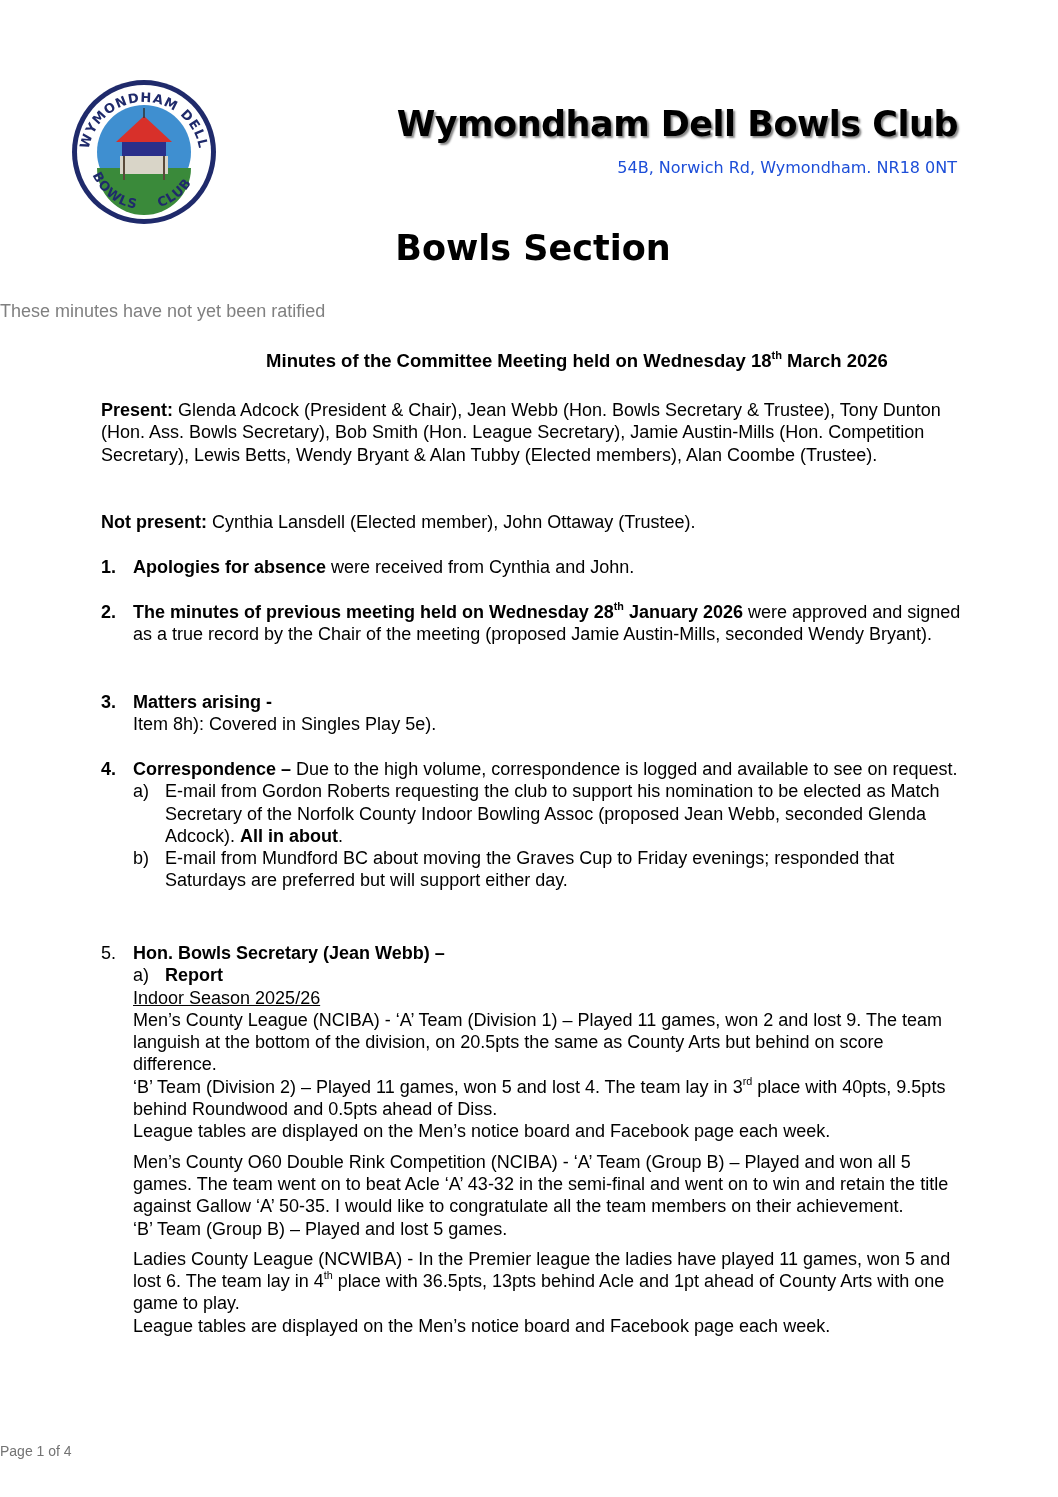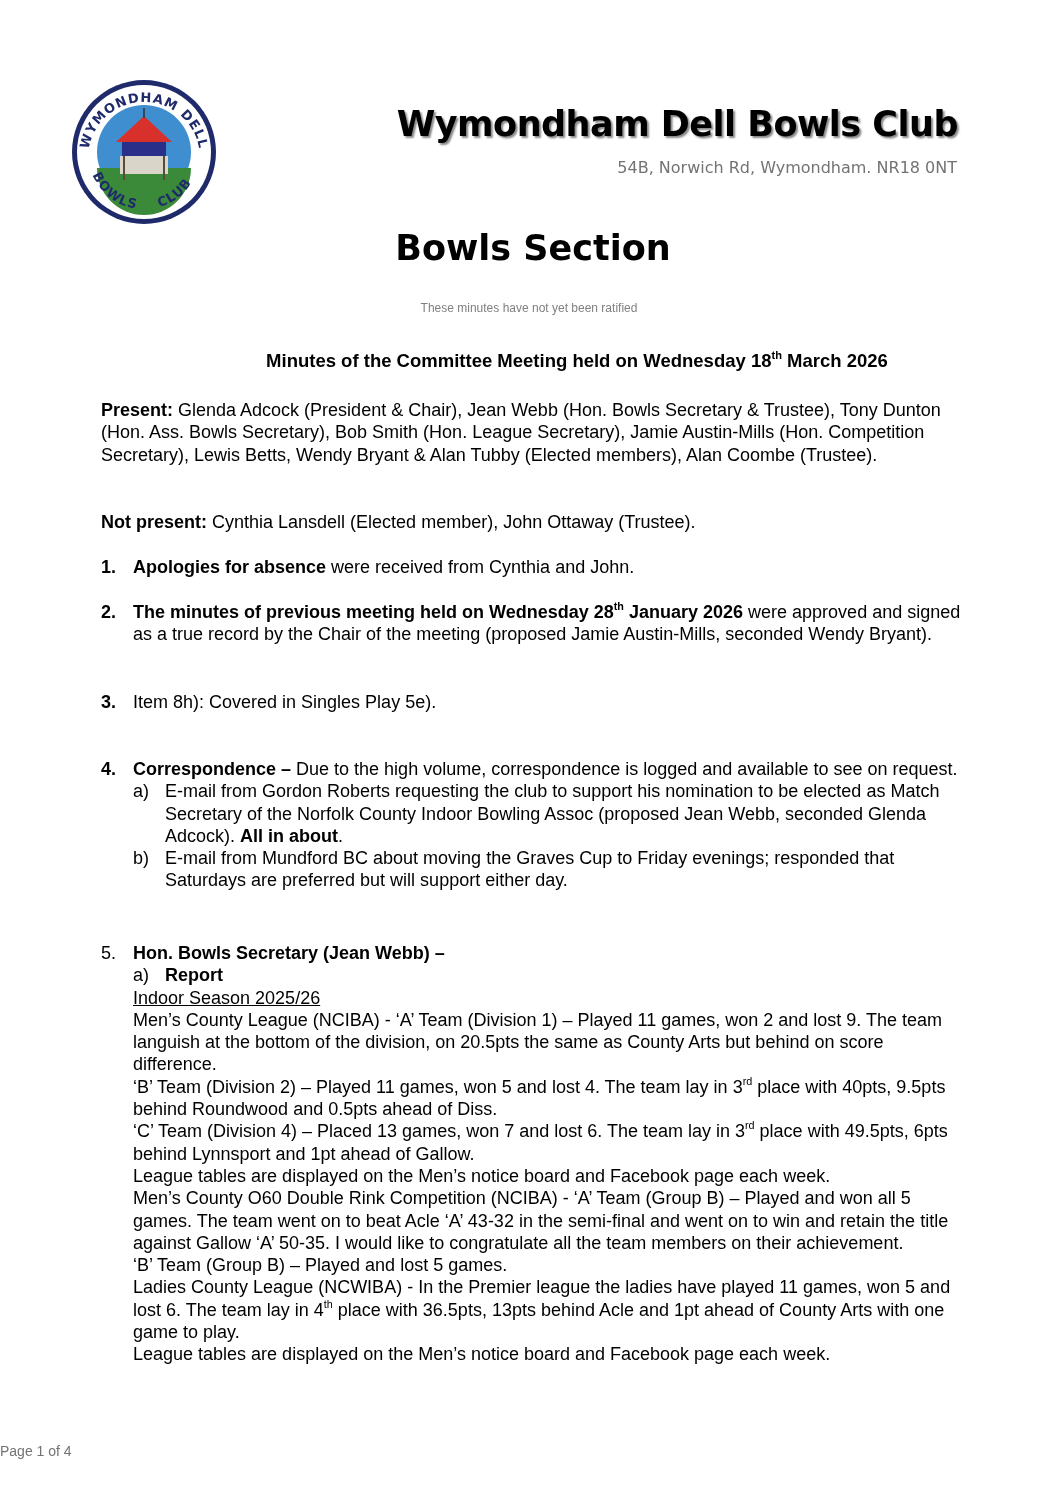--- a/index.html
+++ b/index.html
@@ -5,25 +5,25 @@
   html, body { margin: 0; padding: 0; background: #ffffff; }
   body { width: 1058px; height: 1497px; position: relative; overflow: hidden;
          font-family: "Liberation Sans", sans-serif; color: #000; }
   .page { position: absolute; left: 0; top: 0; width: 1058px; height: 1497px; }
 
   .logo { position: absolute; left: 70px; top: 78px; width: 148px; height: 148px; }
   .club-name { position: absolute; right: 100px; top: 104px; font-family: "DejaVu Sans", sans-serif;
                font-weight: bold; font-size: 35px; letter-spacing: -0.5px; color: #000;
                text-shadow: 2px 2px 2px #888; white-space: nowrap; }
   .club-address { position: absolute; right: 101px; top: 158px; font-family: "DejaVu Sans", sans-serif;
-                  font-size: 16px; color: #737373; white-space: nowrap; text-align: right; }
+                  font-size: 16px; color: #1d4ed8; white-space: nowrap; text-align: right; }
   .section-title { position: absolute; left: 8px; width: 1050px; top: 228px; text-align: center;
                    font-family: "DejaVu Sans", sans-serif; font-weight: bold; font-size: 35px; }
-  .ratified-note { position: absolute; left: 0; width: 1058px; top: 301px; text-align: center;
-                   font-size: 12px; color: #808080; }
+  .ratified-note { position: absolute; left: 0; width: 1058px; top: 301px; text-align: left;
+                   font-size: 18px; color: #808080; }
   .meeting-title { position: absolute; left: 0; width: 1058px; top: 350px; text-align: center;
                    font-weight: bold; font-size: 18.5px; padding-left: 48px; }
   sup { font-size: 0.6em; line-height: 0; vertical-align: 0.7em; }
 
   .body-text { position: absolute; left: 101px; width: 870px; font-size: 18px; line-height: 22.3px; }
   .present { top: 399px; }
   .not-present { top: 511px; }
 
   .item { position: absolute; left: 101px; width: 870px; font-size: 18px; line-height: 22.3px; }
   .item .num { position: absolute; left: 0; top: 0; font-weight: bold; }
@@ -32,21 +32,21 @@
   .u { text-decoration: underline; }
 
   .sub { position: relative; padding-left: 32px; }
   .sub .letter { position: absolute; left: 0; top: 0; }
 
   .item1 { top: 556px; }
   .item2 { top: 601px; }
   .item3 { top: 691px; }
   .item4 { top: 758px; }
   .item5 { top: 942px; }
-  .para-gap { }
+  .para-gap { margin-top: 8px; }
 
   .footer { position: absolute; left: 0; width: 954px; top: 1443px; text-align: left;
             font-size: 14px; color: #737373; }
 </style>
 </head>
 <body>
 
 <div class="page">
 
   <svg class="logo" viewBox="0 0 148 148">
@@ -95,20 +95,21 @@
   </div>
 
   <div class="item item2">
     <span class="num">2.</span>
     <div class="content"><span class="b"><span>The minutes of previous meeting held on Wednesday 28</span><sup>th</sup><span> January 2026</span></span><span> were approved and signed as a true record by the Chair of the meeting (proposed Jamie Austin-Mills, seconded Wendy Bryant).</span></div>
   </div>
 
   <div class="item item3">
     <span class="num">3.</span>
     <div class="content">
+      <div class="b">Matters arising -</div>
       <div>Item 8h): Covered in Singles Play 5e).</div>
     </div>
   </div>
 
   <div class="item item4">
     <span class="num">4.</span>
     <div class="content">
       <div><span class="b">Correspondence –</span><span> Due to the high volume, correspondence is logged and available to see on request.</span></div>
       <div class="sub">
         <span class="letter">a)</span>
@@ -125,21 +126,20 @@
     <span class="num" style="font-weight:normal">5.</span>
     <div class="content">
       <div class="b">Hon. Bowls Secretary (Jean Webb) –</div>
       <div class="sub">
         <span class="letter">a)</span>
         <span class="b">Report</span>
       </div>
       <div class="u">Indoor Season 2025/26</div>
       <div>Men’s County League (NCIBA) - ‘A’ Team (Division 1) – Played 11 games, won 2 and lost 9.  The team languish at the bottom of the division, on 20.5pts the same as County Arts but behind on score difference.</div>
       <div><span>‘B’ Team (Division 2) – Played 11 games, won 5 and lost 4.  The team lay in 3</span><sup>rd</sup><span> place with 40pts, 9.5pts behind Roundwood and 0.5pts ahead of Diss.</span></div>
-      <div><span>‘C’ Team (Division 4) – Placed 13 games, won 7 and lost 6.  The team lay in 3</span><sup>rd</sup><span> place with 49.5pts, 6pts behind Lynnsport and 1pt ahead of Gallow.</span></div>
       <div>League tables are displayed on the Men’s notice board and Facebook page each week.</div>
       <div class="para-gap">Men’s County O60 Double Rink Competition (NCIBA) - ‘A’ Team (Group B) – Played and won all 5 games.  The team went on to beat Acle ‘A’ 43-32 in the semi-final and went on to win and retain the title against Gallow ‘A’ 50-35.  I would like to congratulate all the team members on their achievement.</div>
       <div>‘B’ Team (Group B) – Played and lost 5 games.</div>
       <div class="para-gap"><span>Ladies County League (NCWIBA) - In the Premier league the ladies have played 11 games, won 5 and lost 6.  The team lay in 4</span><sup>th</sup><span> place with 36.5pts, 13pts behind Acle and 1pt ahead of County Arts with one game to play.</span></div>
       <div>League tables are displayed on the Men’s notice board and Facebook page each week.</div>
     </div>
   </div>
 
   <div class="footer">Page 1 of 4</div>
 </div>

